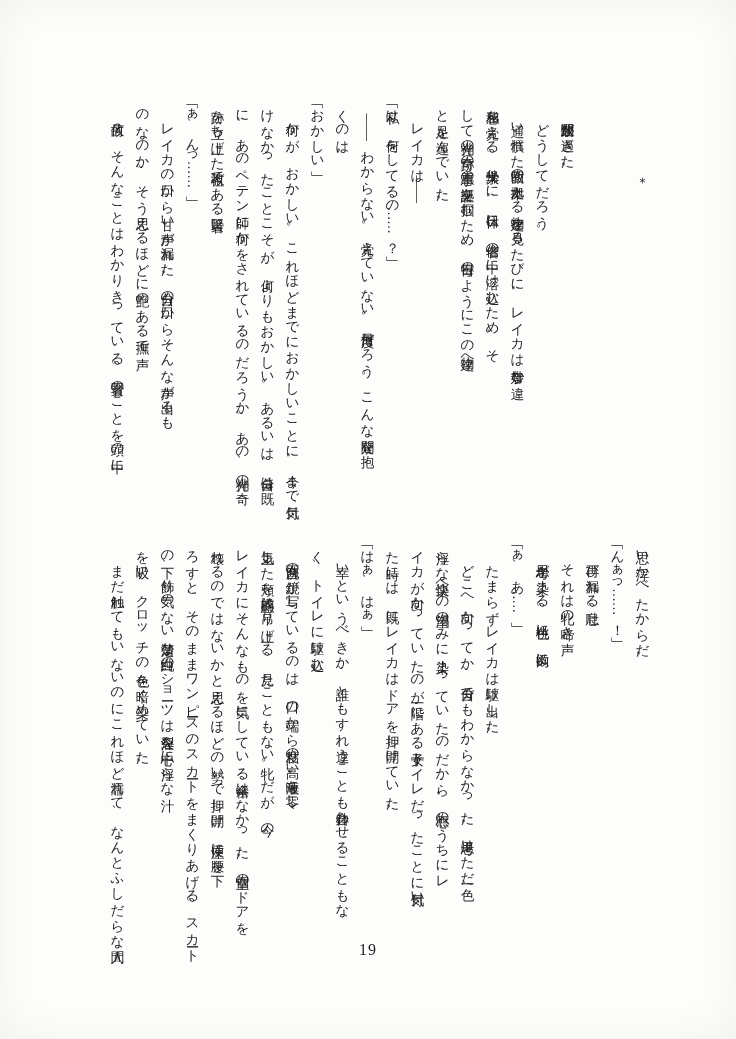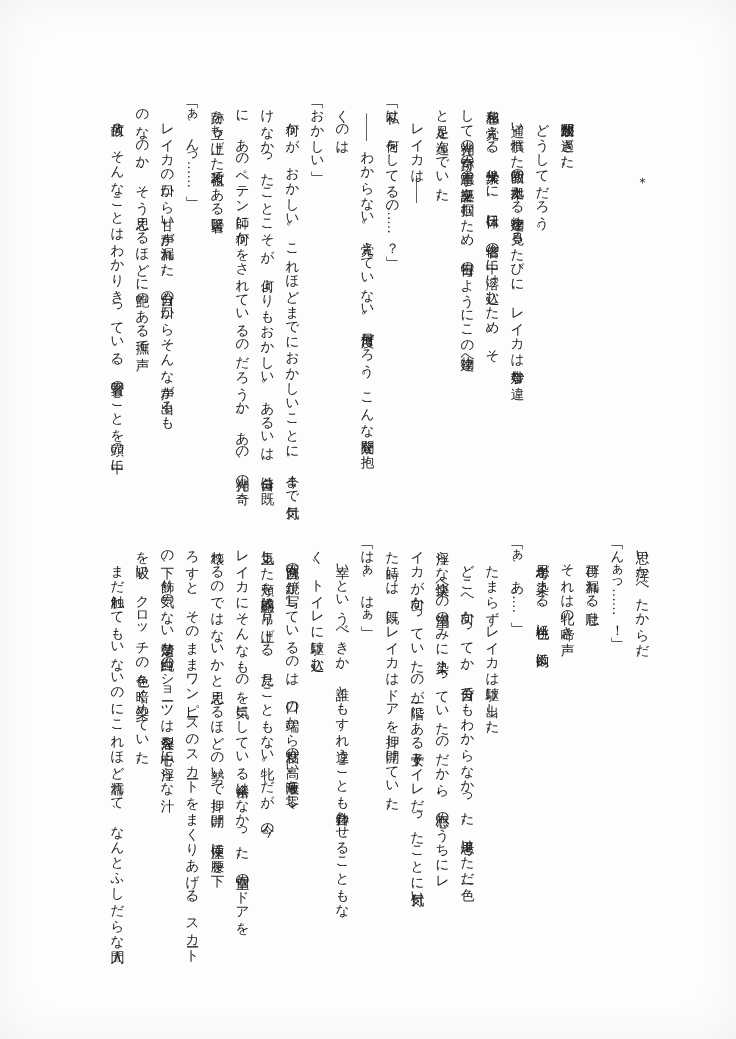--- a/index.html
+++ b/index.html
@@ -102,13 +102,14 @@
       <p>　洗面台の鏡が写しているのは、口の端から粘度の高い唾液を零し</p>
       <p>上気した頬を蠱惑的に吊り上げる、見たこともない牝。だが、今の</p>
       <p>レイカにそんなものを気にしている余裕はなかった。個室のドアを</p>
       <p>壊れるのではないかと思えるほどの勢いで押し開け、便座に腰を下</p>
       <p>ろすと、そのままワンピースのスカートをまくりあげる。スカート</p>
       <p>の下、飾り気のない清楚な純白のショーツは淫裂を中心に淫らな汁</p>
       <p>を吸い、クロッチの色を暗く染めていた。</p>
       <p>　まだ触れてもいないのにこれほど濡れて、なんとふしだらな人間</p>
     </div>
 
+  <div class="page-number">19</div>
 </div>
 
 </body></html>

